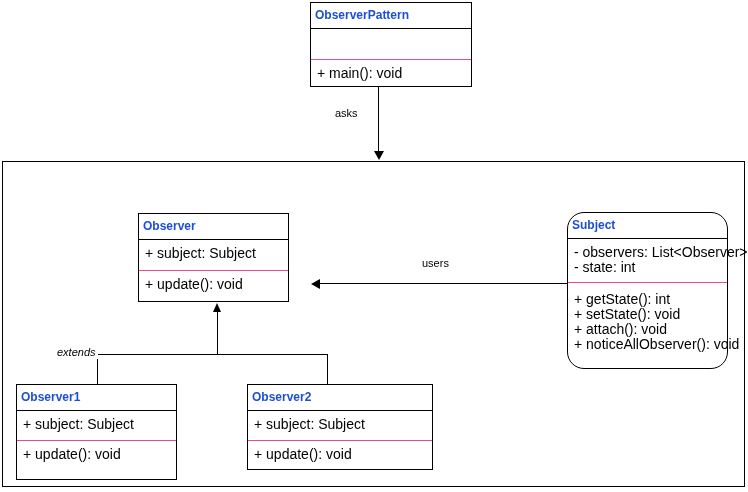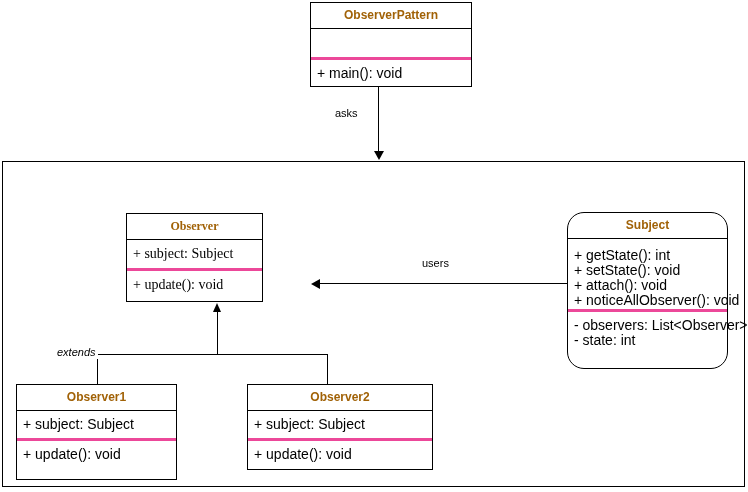--- a/index.html
+++ b/index.html
@@ -22,35 +22,35 @@
 
   
   .uml-class {
     position: absolute;
     box-sizing: border-box;
     border: 1px solid #000000;
     background: #ffffff;
   }
   .uml-name {
     box-sizing: border-box;
-    text-align: center;
+    text-align: left;
     font-weight: bold;
     font-size: 12px;
     line-height: 14px;
-    color: #a16207;
+    color: #1d4ed8;
     border-bottom: 1px solid #000000;
     padding: 5px 4px 6px 4px;
   }
   .uml-compartment {
     box-sizing: border-box;
     font-size: 12px;
     line-height: 15px;
     color: #000000;
     padding: 6px 0 6px 6px;
-    border-bottom: 3px solid #ec4899;
+    border-bottom: 1px solid #ec4899;
   }
   .uml-compartment:last-child {
     border-bottom: none;
   }
   .uml-compartment.empty {
     min-height: 18px;
   }
   .uml-member {
     white-space: nowrap;
     font-size: 14px;
@@ -123,41 +123,41 @@
       <div class="uml-member">+ main(): void</div>
     </div>
   </div>
 
   <div class="line-v" style="left:378px; top:87px; height:65px;"></div>
   <div class="arrow-down" style="left:374px; top:151px;"></div>
   <div class="edge-label" style="left:333px; top:107px;">asks</div>
 
   <div class="frame" style="left:2px; top:161px; width:743px; height:326px;"></div>
 
-  <div class="uml-class" id="cls-observer" style="left:126px; top:213px; width:137px; height:89px;font-family:Liberation Serif, serif;">
+  <div class="uml-class" id="cls-observer" style="left:138px; top:213px; width:151px; height:89px;">
     <div class="uml-name">Observer</div>
     <div class="uml-compartment" style="height:31px;">
       <div class="uml-member">+ subject: Subject</div>
     </div>
     <div class="uml-compartment" style="height:31px;">
       <div class="uml-member">+ update(): void</div>
     </div>
   </div>
 
   <div class="uml-class" id="cls-subject" style="left:567px; top:212px; width:161px; height:157px;border-radius:17px;">
     <div class="uml-name">Subject</div>
+    <div class="uml-compartment" style="height:44px;">
+      <div class="uml-member">- observers: List&lt;Observer&gt;</div>
+      <div class="uml-member">- state: int</div>
+    </div>
     <div class="uml-compartment" style="height:73px; padding-top:9px;">
       <div class="uml-member">+ getState(): int</div>
       <div class="uml-member">+ setState(): void</div>
       <div class="uml-member">+ attach(): void</div>
       <div class="uml-member">+ noticeAllObserver(): void</div>
-    </div>
-    <div class="uml-compartment" style="height:44px;">
-      <div class="uml-member">- observers: List&lt;Observer&gt;</div>
-      <div class="uml-member">- state: int</div>
     </div>
   </div>
 
   <div class="line-h" style="left:320px; top:283px; width:247px;"></div>
   <div class="arrow-left" style="left:311px; top:279px;"></div>
   <div class="edge-label" style="left:420px; top:257px;">users</div>
 
   <div class="arrow-up-open" style="left:213px; top:303px;"></div>
   <div class="line-v" style="left:217px; top:311px; height:44px;"></div>
   <div class="line-h" style="left:97px; top:354px; width:231px;"></div>

